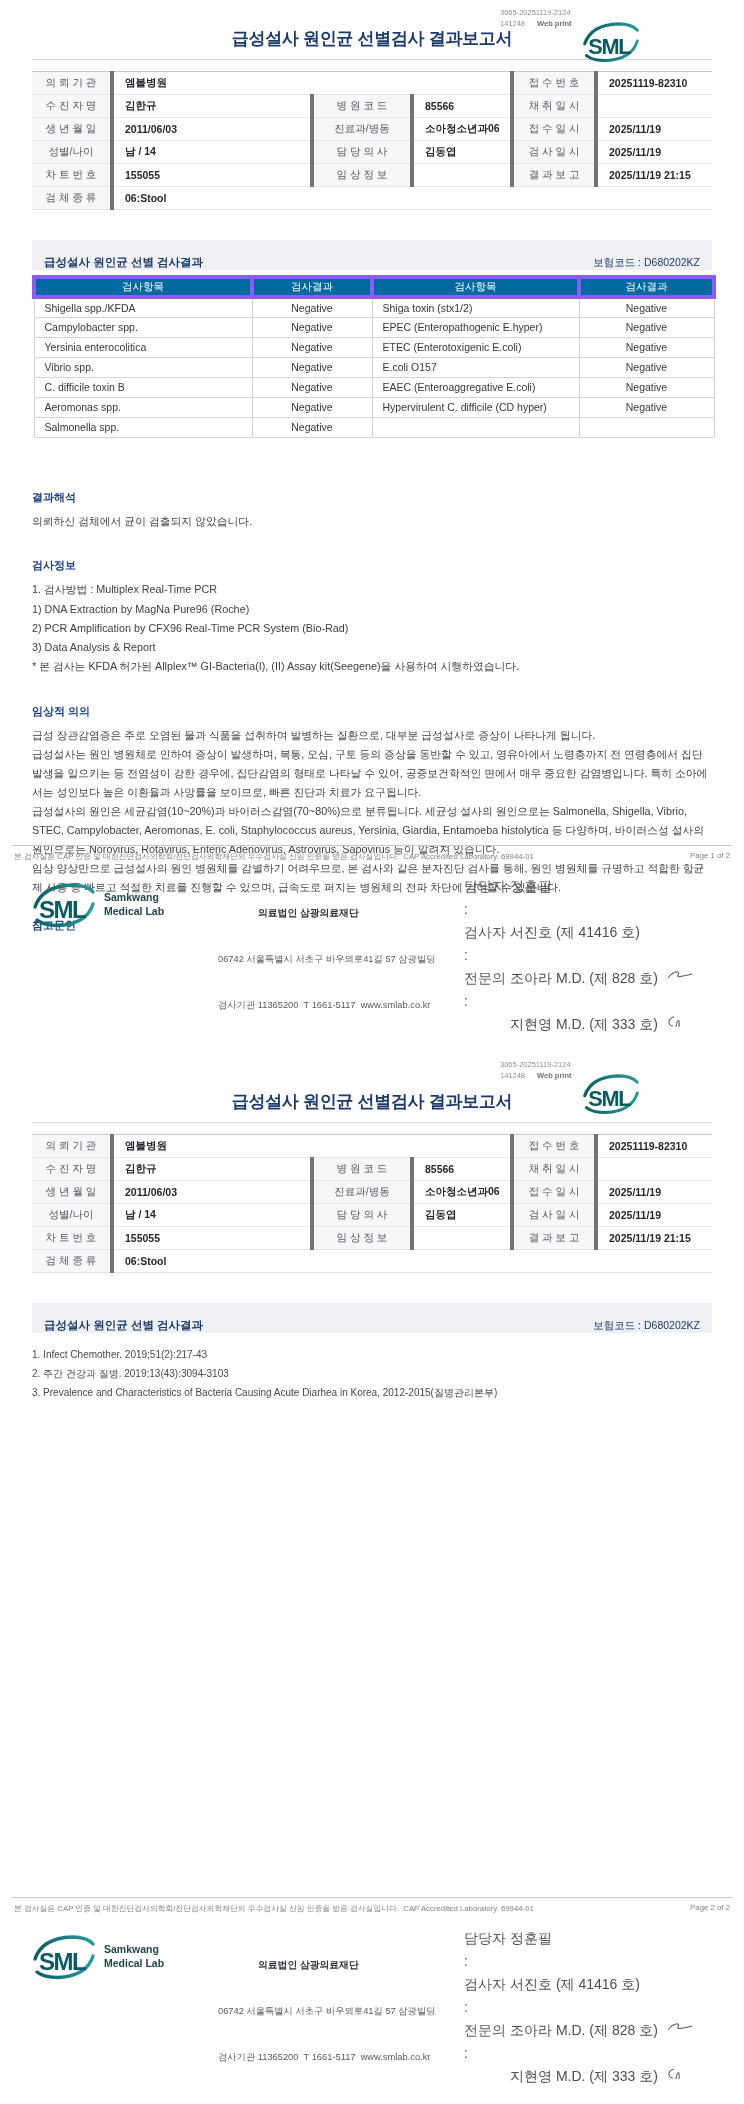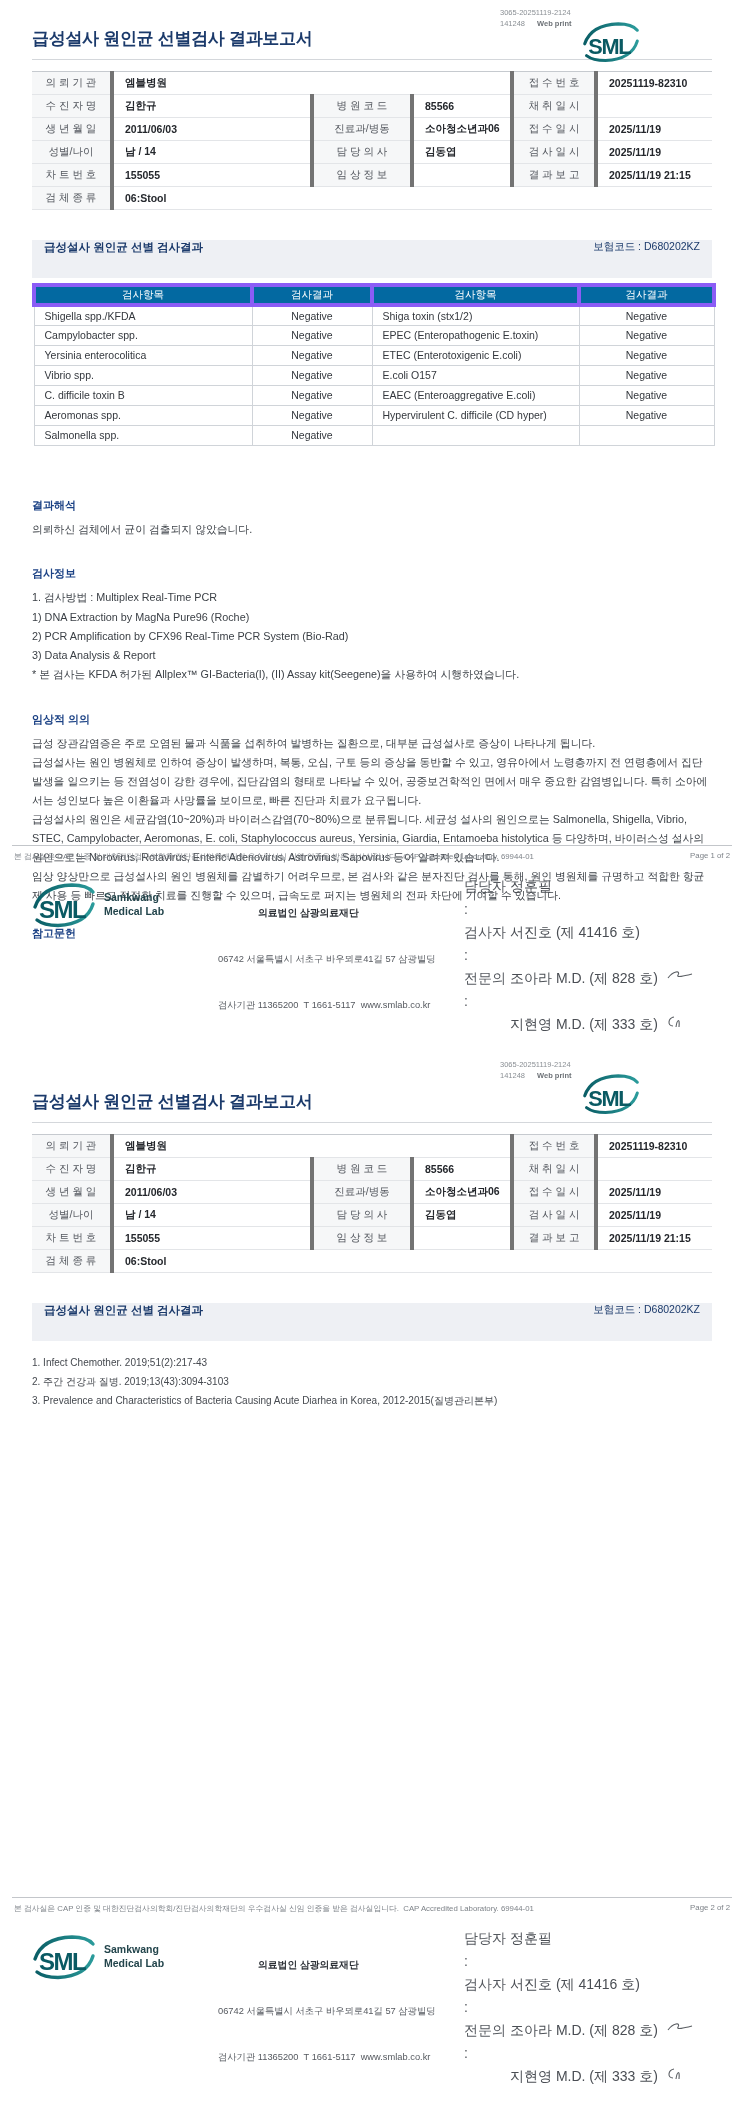--- a/index.html
+++ b/index.html
@@ -11,35 +11,35 @@
   }
   .page { position:relative; width:744px; height:1052px; overflow:hidden; background:#fff; }
   .content { margin:0 32px; }
 
   
   .print-info { position:absolute; top:8px; left:500px; font-size:7.5px; color:#8a8f94; line-height:1.45; }
   .print-info .wp { font-weight:bold; color:#6d7277; margin-left:12px; }
   .logo-top { position:absolute; top:20px; left:582px; }
 
   
-  h1.title { margin:0; padding-top:27px; font-size:17px; font-weight:bold; color:#1b3a6b; letter-spacing:-0.3px; }
+  h1.title { margin:0; padding-top:27px; font-size:17px; font-weight:bold; color:#1b3a6b; letter-spacing:-0.3px;text-align:center; }
   .p2 h1.title { padding-top:38px; }
   .title-rule { border-bottom:1px solid #d4d7db; margin-top:9px; }
 
   
   table.info { width:680px; border-collapse:collapse; table-layout:fixed; margin-top:11px;
     font-size:10.5px; border-top:1.5px solid #c6cacf; border-bottom:1px solid #d6d9dd; }
   table.info td { border-bottom:1px solid #e3e5e8; border-right:4px solid #737373; padding:4px 8px; height:21px; overflow:hidden; white-space:nowrap; }
   table.info td:last-child { border-right:none; }
   table.info td.lbl { background:#f6f7f8; color:#52565d; font-weight:500; text-align:center; }
   table.info td.val { color:#24272c; font-weight:bold; padding-left:11px; }
 
   
-  .section-bar { margin-top:30px; width:680px; height:38px; background:#eef0f4;
-    display:flex; align-items:flex-start; justify-content:space-between; padding:0 12px; }
+  .section-bar { margin-top:30px; width:680px; height:30px; background:#eef0f4;
+    display:flex; align-items:flex-end; justify-content:space-between; padding:0 12px; }
   .section-bar .st { color:#1b3a6b; font-weight:bold; font-size:11.5px; }
   .section-bar .ins { color:#1b3a6b; font-size:10.5px; font-weight:500; }
 
   
   table.results { width:680px; border-collapse:collapse; table-layout:fixed; margin-top:5px;
     font-size:10.5px; border:1px solid #b8bdc3; }
   table.results th { background:#0369a1; color:#ffffff; font-weight:normal; height:15px;
     border:4px solid #8b5cf6; font-size:10.5px; }
   table.results td { border:1px solid #d0d4d9; height:20px; padding:2px 10px; color:#33373d; overflow:hidden; white-space:nowrap; }
   table.results td.res { text-align:center; }
@@ -171,21 +171,21 @@
       <tbody>
         <tr>
           <td>Shigella spp./KFDA</td>
           <td class="res">Negative</td>
           <td>Shiga toxin (stx1/2)</td>
           <td class="res">Negative</td>
         </tr>
         <tr>
           <td>Campylobacter spp.</td>
           <td class="res">Negative</td>
-          <td>EPEC (Enteropathogenic E.toxin)</td>
+          <td>EPEC (Enteropathogenic E.hyper)</td>
           <td class="res">Negative</td>
         </tr>
         <tr>
           <td>Yersinia enterocolitica</td>
           <td class="res">Negative</td>
           <td>ETEC (Enterotoxigenic E.coli)</td>
           <td class="res">Negative</td>
         </tr>
         <tr>
           <td>Vibrio spp.</td>

